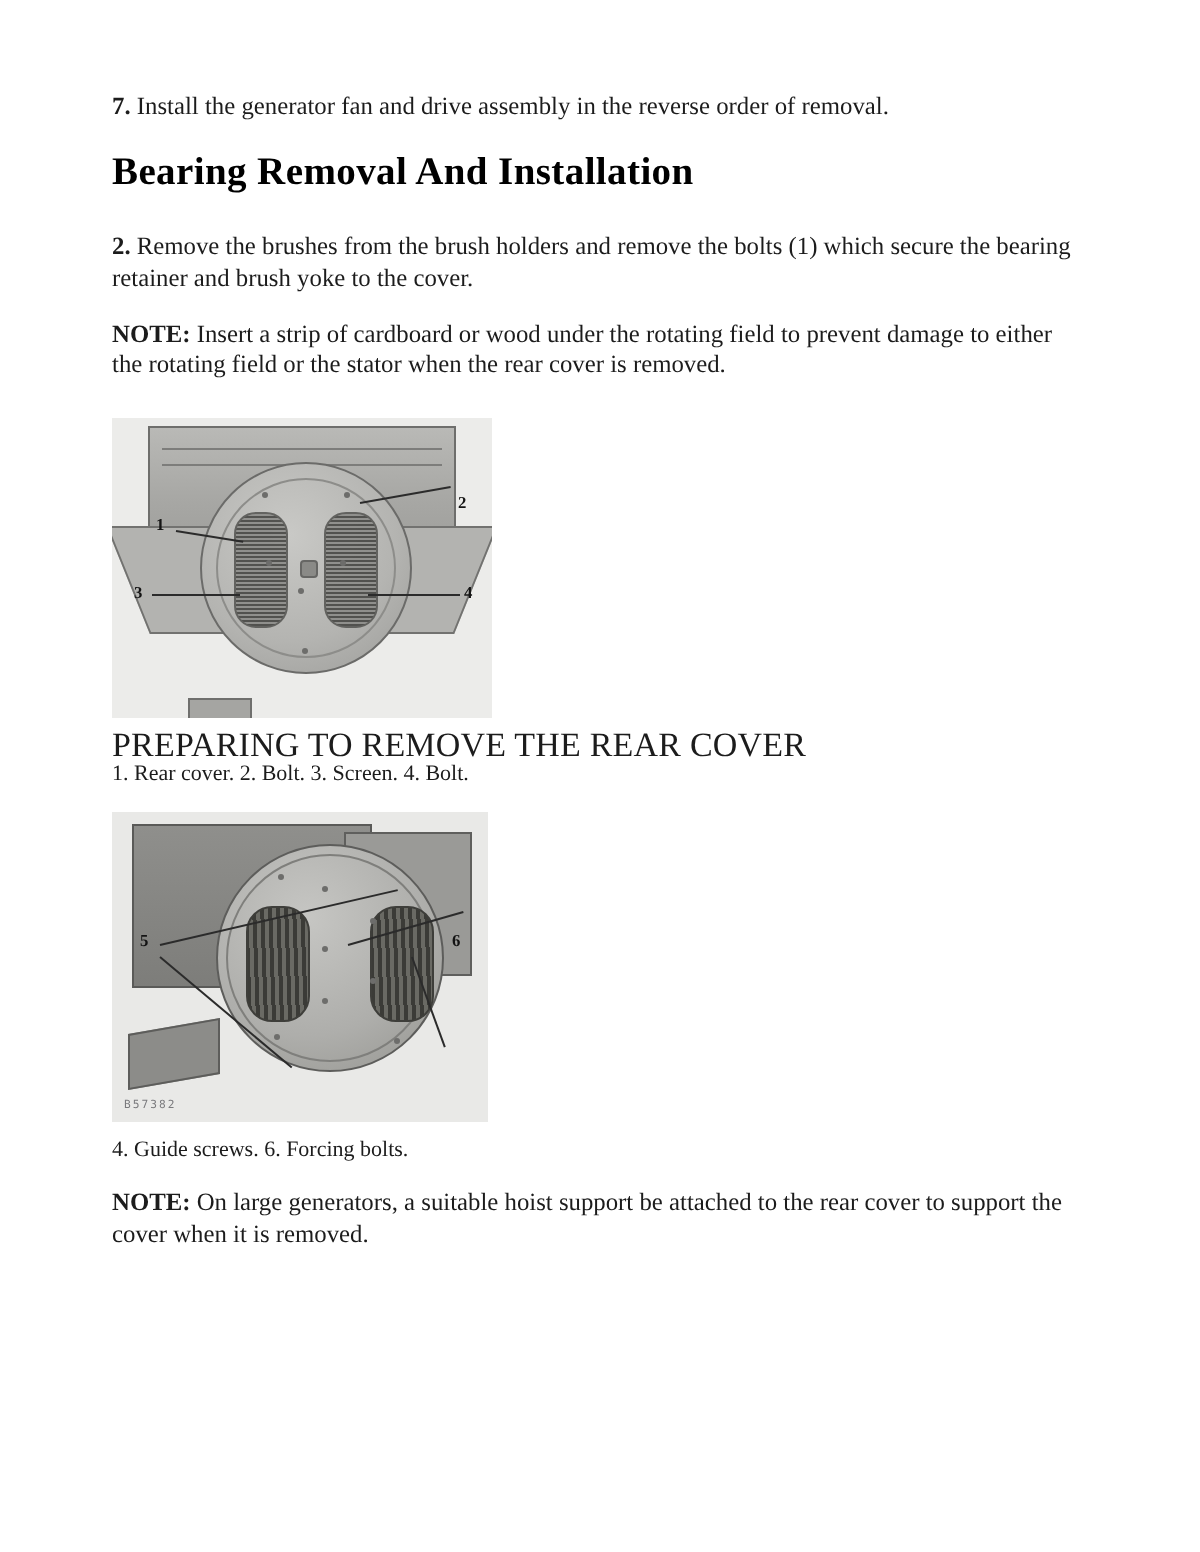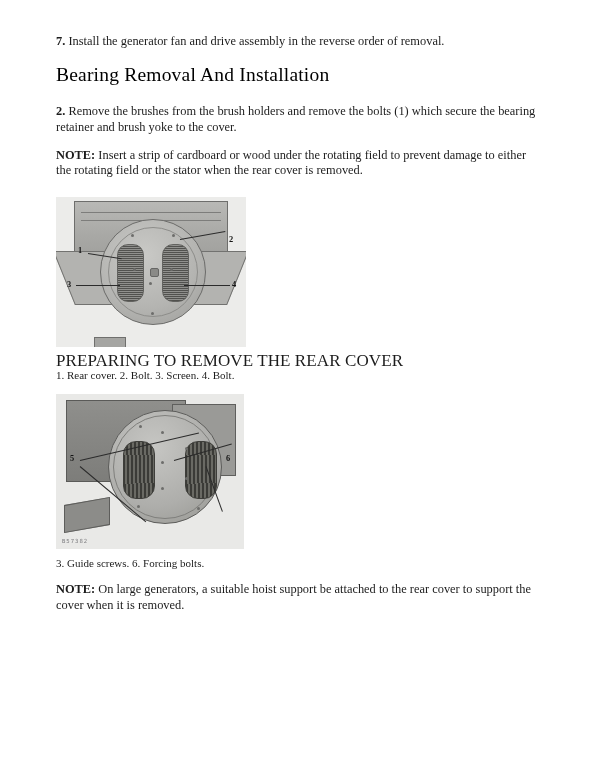--- a/index.html
+++ b/index.html
@@ -19,38 +19,38 @@
     position: absolute;
     left: 0;
     top: 0;
     width: 600px;
     height: 776px;
     background: #ffffff;
   }
   .content {
     position: absolute;
     left: 56px;
-    top: 34px;
+    top: 46px;
     width: 488px;
   }
 
   
   .para {
     font-size: 12.4px;
     line-height: 15.3px;
     text-align: left;
     margin: 0 0 13px 0;
     color: #1c1c1c;
   }
   .para .lead {
     font-weight: bold;
   }
   .heading {
     font-size: 19.5px;
-    font-weight: normal;
+    font-weight: bold;
     letter-spacing: 0.2px;
     line-height: 24px;
     margin: 14px 0 17px 0;
     color: #000000;
   }
   .note .lead {
     font-weight: bold;
   }
   .spacer-sm { height: 6px; }
 
@@ -358,21 +358,21 @@
           <div class="leader" style="left:150px; top:72px; width:48px; transform:rotate(70deg);"></div>
 
           <span class="callout-num" style="left:14px; top:60px;">5</span>
           <span class="callout-num" style="left:170px; top:60px;">6</span>
 
           <span class="plate-code">B57382</span>
         </div>
       </div>
 
       <div class="caption-block">
-        <div class="caption-legend">3. Guide screws. 6. Forcing bolts.</div>
+        <div class="caption-legend">4. Guide screws. 6. Forcing bolts.</div>
       </div>
     </div>
 
     <p class="para note">
       <span class="lead">NOTE:</span><span> On large generators, a suitable hoist support be attached to the rear cover to support the cover when it is removed.</span>
     </p>
 
   </div>
 
 

